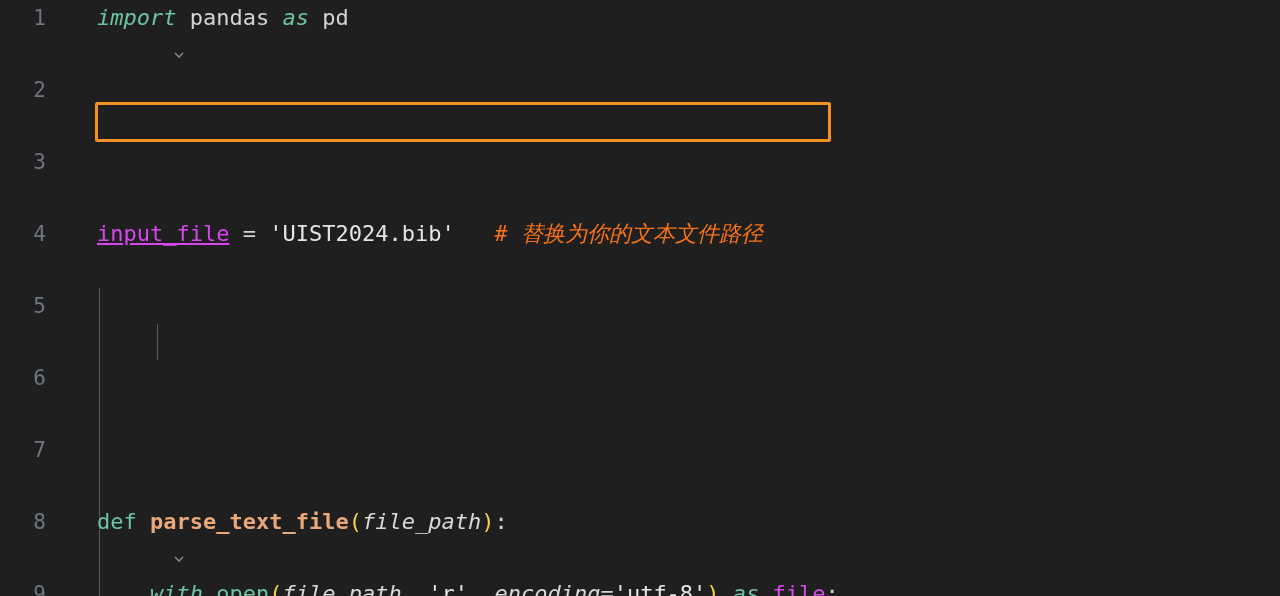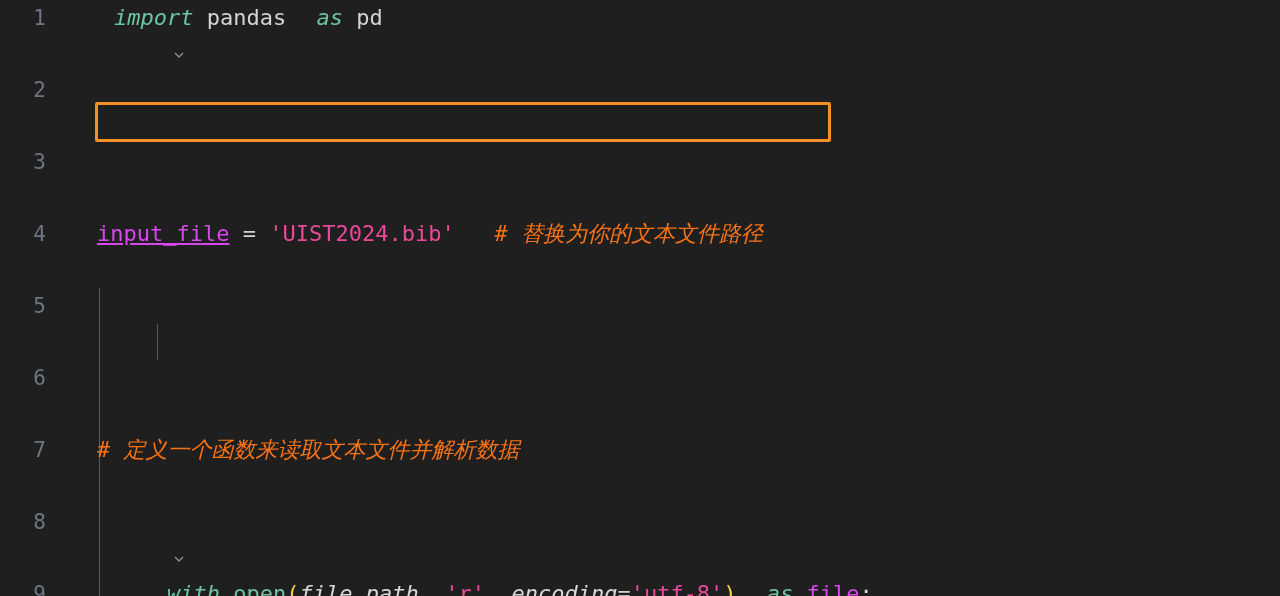--- a/index.html
+++ b/index.html
@@ -74,25 +74,25 @@
   }
 
   
   .guide {
     position: absolute;
     width: 1px;
     background: #5a5a5a;
   }
 
   
-  .kw      { color: #6cc5a0; font-style: italic; margin-left: 17px; }   
+  .kw      { color: #6cc5a0; font-style: italic; }   
   .kw2     { color: #6cc5a0; }                        
   .plain   { color: #d4d4d4; }
   .var     { color: #d946ef; text-decoration: underline; }
-  .str     { color: #ec4899; text-align: center; }
+  .str     { color: #e5e5e5; text-align: center; }
   .cmt     { color: #f97316; font-style: italic; }
   .fn      { color: #e9a97a; font-weight: bold; }
   .param   { color: #d8d8d8; font-style: italic; }
   .paren   { color: #f2d24b; }
   .op      { color: #d4d4d4; }
   .punct   { color: #d4d4d4; }
   .mod     { color: #d4d4d4; text-align: center; }
   .builtin { color: #6cc5a0; }
 
   
@@ -141,30 +141,30 @@
       <span class="lnum">5</span>
     </div>
 
     <div class="line" style="top:180px;">
       <span class="lnum">6</span>
       <span class="ltext"></span>
     </div>
 
     <div class="line" style="top:216px;">
       <span class="lnum">7</span>
-      <span class="ltext"><span class="cmt"># 定义一个函数来读取文本文件并解析数据</span></span>
     </div>
 
     <div class="line" style="top:252px;">
       <span class="lnum">8</span>
       <span class="fold">
         <svg width="14" height="14" viewBox="0 0 14 14">
             <path d="M3 5 L7 9 L11 5" stroke="#8a8f98" stroke-width="1.4" fill="none"></path>
           </svg>
       </span>
+      <span class="ltext"><span class="kw2">def</span><span class="plain"> </span><span class="fn">parse_text_file</span><span class="paren">(</span><span class="param">file_path</span><span class="paren">)</span><span class="punct">:</span></span>
     </div>
 
     <div class="line" style="top:288px;">
       <span class="lnum">9</span>
       <span class="fold">
         
       </span>
       <span class="ltext"><span class="plain">    </span><span class="kw">with</span><span class="plain"> </span><span class="builtin">open</span><span class="paren">(</span><span class="param">file_path</span><span class="punct">, </span><span class="str">'r'</span><span class="punct">, </span><span class="param">encoding</span><span class="op">=</span><span class="str">'utf-8'</span><span class="paren">)</span><span class="plain"> </span><span class="kw">as</span><span class="plain"> </span><span class="var">file</span><span class="punct">:</span></span>
     </div>
 

